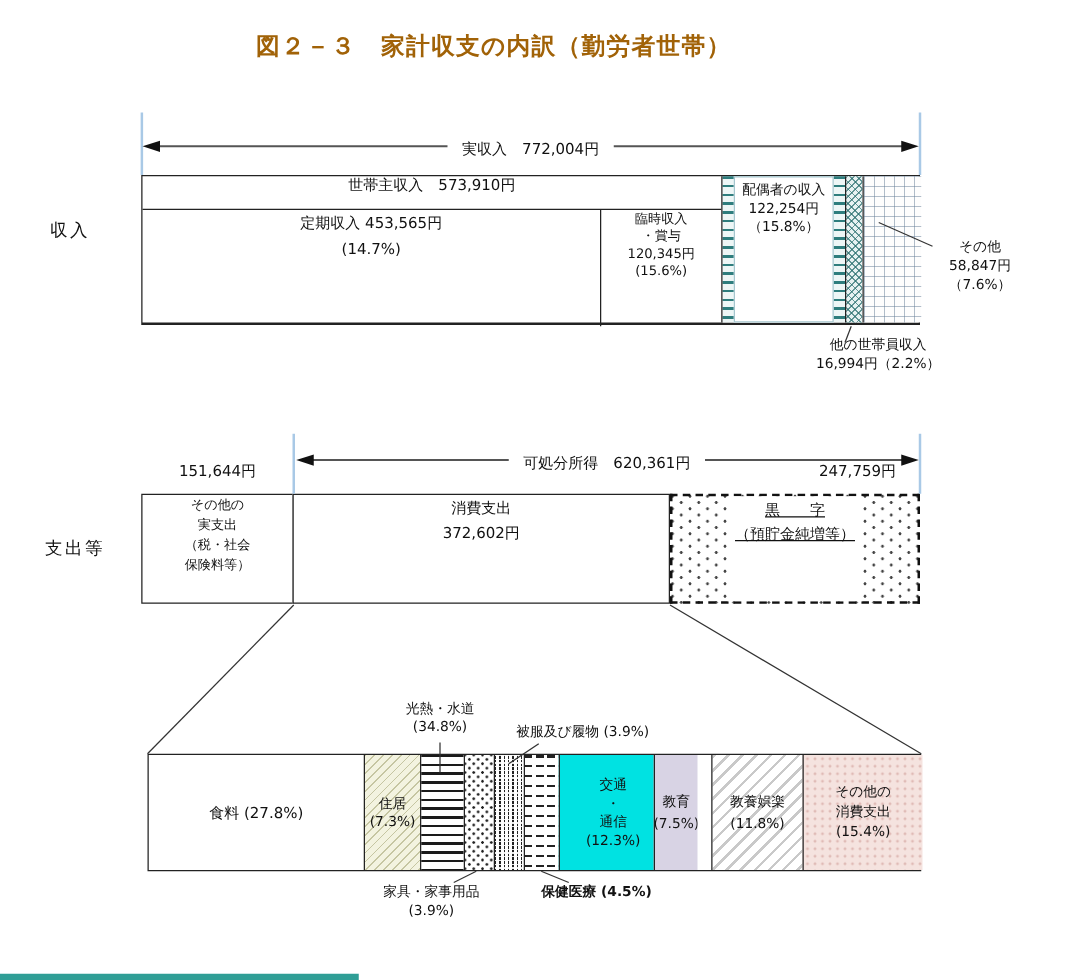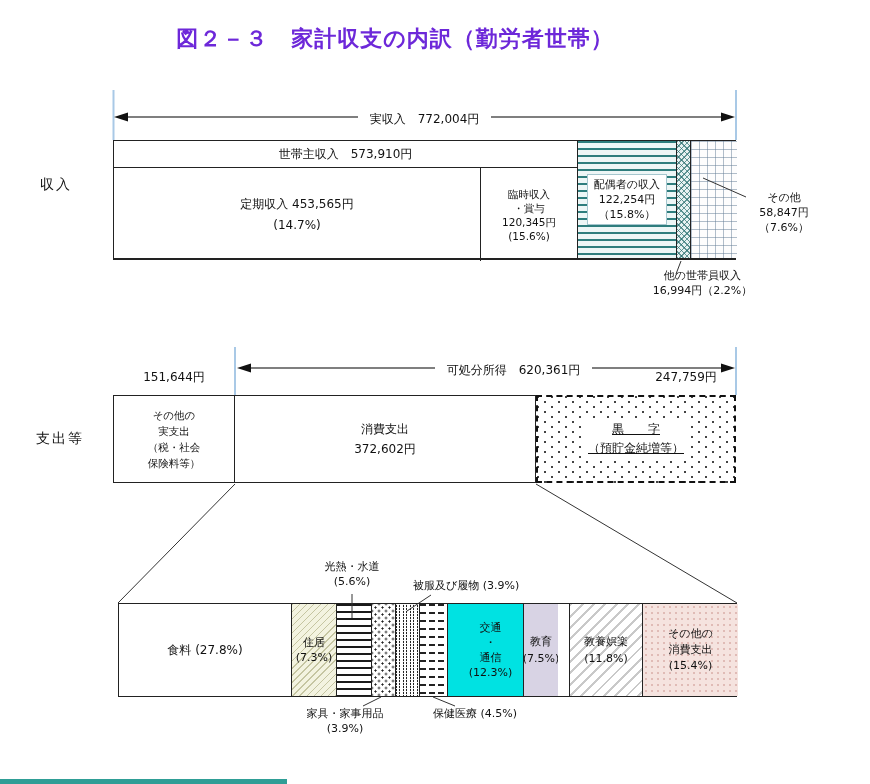--- a/index.html
+++ b/index.html
@@ -5,28 +5,28 @@
   html,body{margin:0;padding:0;background:#fff;}
   .canvas{
     position:relative;width:870px;height:784px;background:#ffffff;overflow:hidden;
     font-family:"DejaVu Sans","Liberation Sans",sans-serif;color:#111;
   }
   .abs{position:absolute;}
   .lbl{white-space:pre-line;line-height:15px;font-size:11px;color:#111;}
   .ctr{text-align:center;}
   .title{
     position:absolute;top:24px;left:0;width:790px;text-align:center;
-    font-size:22px;font-weight:bold;color:#6d28d9;letter-spacing:1px;
+    font-size:19px;font-weight:bold;color:#a16207;letter-spacing:1px;
   }
   .row-label{position:absolute;font-size:14px;color:#111;letter-spacing:2px;}
   svg.overlay{position:absolute;left:0;top:0;z-index:2;pointer-events:none;}
   .arrow-text-wrap{position:absolute;text-align:center;z-index:3;}
   .arrow-text-wrap span{background:#fff;padding:0 12px;font-size:12px;white-space:pre;}
   .box{position:absolute;box-sizing:border-box;background:#fff;border:1px solid #222;}
-  .flexc{display:flex;align-items:center;justify-content:center;}
+  .flexc{display:flex;justify-content:center;}
   
   .income-bar{position:absolute;left:113px;top:140px;width:623px;height:120px;
     box-sizing:border-box;border:1px solid #222;border-bottom:2px solid #222;background:#fff;z-index:1;}
   .seg{position:absolute;box-sizing:border-box;top:0;height:100%;}
   .chip{background:#fff;padding:2px 6px;white-space:pre-line;text-align:center;}
   .stripes-teal{
     background:repeating-linear-gradient(180deg,#2e7d7d 0 2px,#edf6f6 2px 7px);}
   .crosshatch{background-color:#e8f2f2;background-image:
     repeating-linear-gradient(45deg,rgba(40,110,110,.7) 0 1px,transparent 1px 4px),
     repeating-linear-gradient(135deg,rgba(40,110,110,.7) 0 1px,transparent 1px 4px);}
@@ -139,21 +139,21 @@
 58,847円
 （7.6%）</div>
 
   <div class="abs lbl ctr z3" style="left:645px;top:268px;width:115px;">他の世帯員収入
 16,994円（2.2%）</div>
 
   <div class="row-label" style="left:36px;top:430px;">支出等</div>
 
   <div class="abs ctr z3" style="left:113px;top:369px;width:122px;font-size:12px;">151,644円</div>
 
-  <div class="arrow-text-wrap" style="left:235px;top:359px;width:501px;margin-left:28px;">
+  <div class="arrow-text-wrap" style="left:235px;top:359px;width:501px;">
     <span>可処分所得　620,361円</span>
   </div>
 
   <div class="abs ctr z3" style="left:618px;top:369px;width:136px;font-size:12px;">247,759円</div>
 
   <div class="box flexc" style="left:113px;top:395px;width:122px;height:88px;">
     <div class="lbl ctr" style="font-size:10.5px;line-height:16px;">その他の
 実支出
 （税・社会
 保険料等）</div>
@@ -163,21 +163,21 @@
     <div class="lbl ctr" style="font-size:12px;line-height:20px;">消費支出
 372,602円</div>
   </div>
 
   <div class="surplus-box flexc" style="left:536px;top:395px;width:200px;height:88px;">
     <div class="chip lbl" style="font-size:12px;line-height:19px;">黒　　字
 （預貯金純増等）</div>
   </div>
 
   <div class="abs lbl ctr z3" style="left:300px;top:559px;width:104px;">光熱・水道
-(5.6%)</div>
+(34.8%)</div>
   <div class="abs lbl z3" style="left:413px;top:578px;">被服及び履物 (3.9%)</div>
 
   <div class="cons-bar">
     <div class="cseg first" style="left:0;width:172px;">
       <div class="lbl ctr" style="font-size:12px;">食料 (27.8%)</div>
     </div>
     <div class="cseg hatch-cream" style="left:172px;width:45px;">
       <div class="lbl ctr">住居
 (7.3%)</div>
     </div>
@@ -201,16 +201,16 @@
     </div>
     <div class="cseg pink-dots" style="left:523px;width:96px;">
       <div class="lbl ctr" style="line-height:16px;">その他の
 消費支出
 (15.4%)</div>
     </div>
   </div>
 
   <div class="abs lbl ctr z3" style="left:283px;top:706px;width:124px;">家具・家事用品
 (3.9%)</div>
-  <div class="abs lbl z3" style="left:433px;top:706px;">保健医療 (4.5%)</div>
+  <div class="abs lbl z3" style="left:433px;top:706px;font-weight:bold;">保健医療 (4.5%)</div>
 
   <div class="edge-strip"></div>
 </div>
 
 </body></html>

